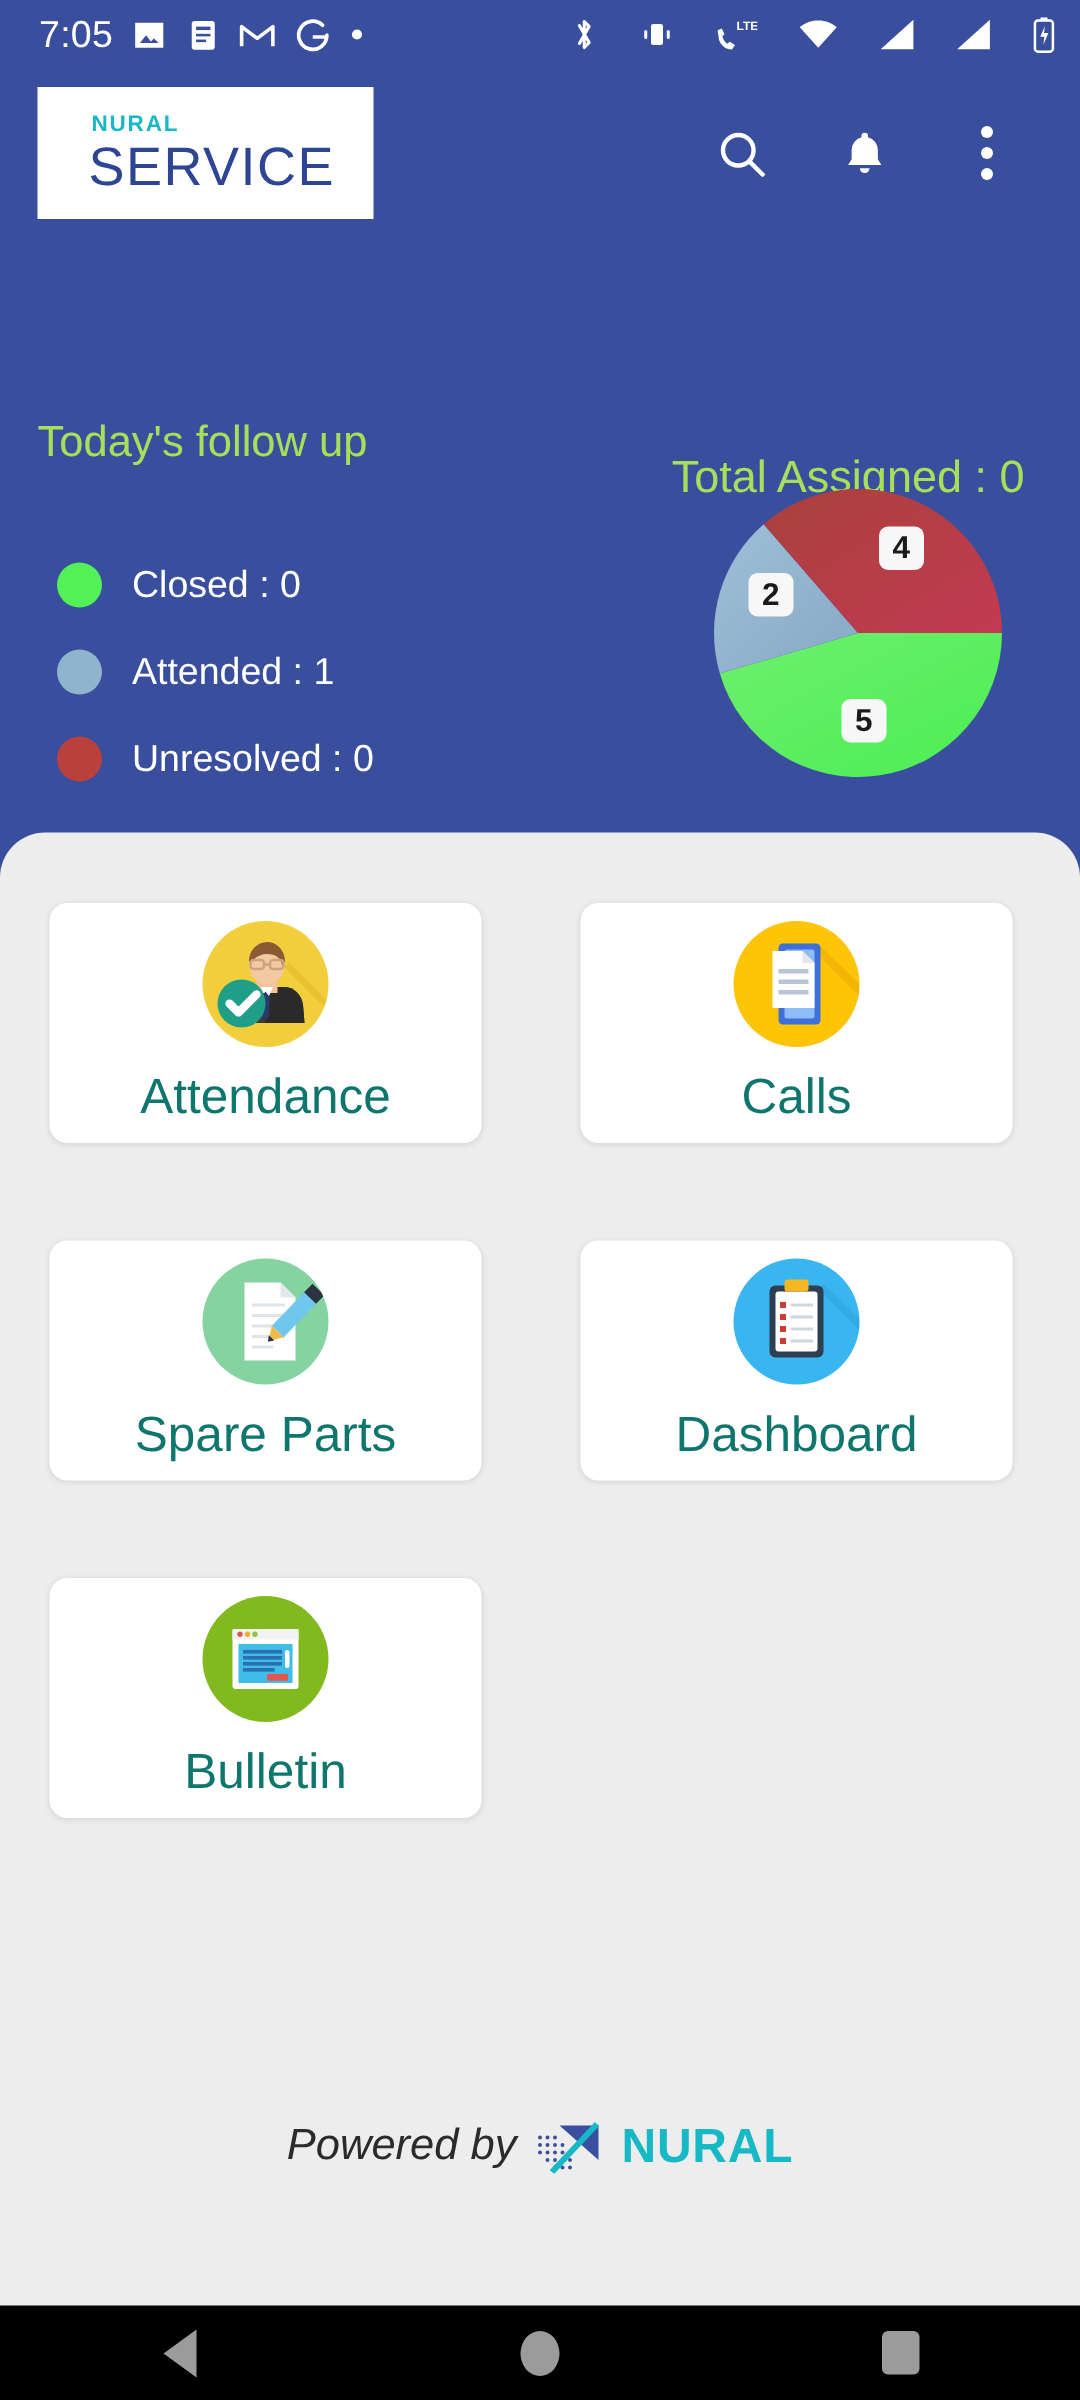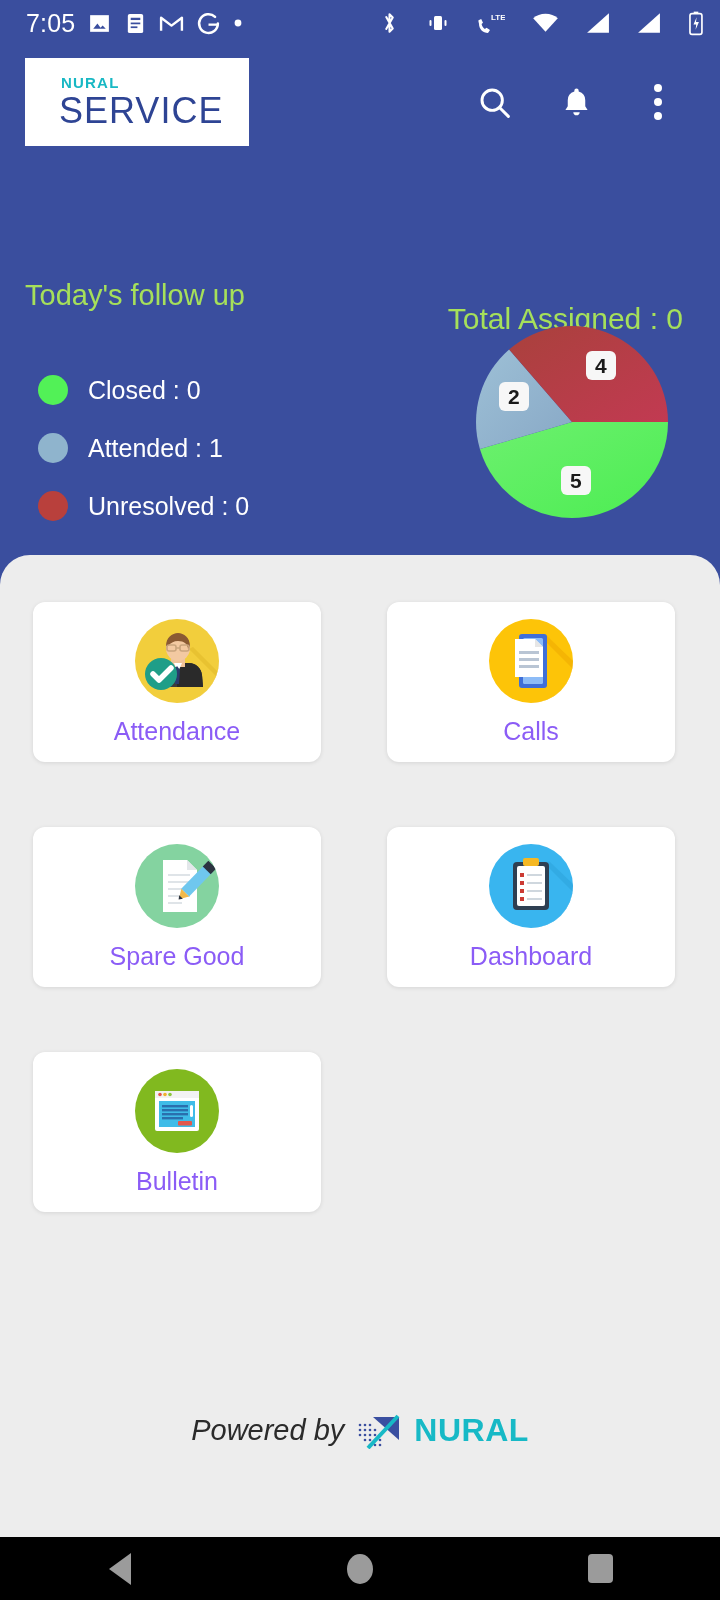--- a/index.html
+++ b/index.html
@@ -79,21 +79,21 @@
   .grid {
     position: absolute; top: 47px; left: 33px; width: 654px;
     display: flex; flex-wrap: wrap; gap: 65px 66px;
   }
   .tile {
     width: 288px; height: 160px; background: #ffffff; border-radius: 12px;
     display: flex; flex-direction: column; align-items: center; justify-content: center;
     box-shadow: 0 1px 4px rgba(0,0,0,0.10);
   }
   .tile-icon { width: 84px; height: 84px; border-radius: 50%; position: relative; overflow: hidden; }
-  .tile-label { margin-top: 14px; font-size: 25px; color: #8b5cf6; }
+  .tile-label { margin-top: 14px; font-size: 33px; color: #0f766e; }
 
   
   .powered {
     position: absolute; bottom: 88px; left: 0; width: 720px;
     display: flex; align-items: center; justify-content: center; gap: 13px;
   }
   .powered-text { font-style: italic; font-size: 29px; color: #2b2b2b; font-weight: 500; }
   .powered-brand { font-size: 32px; font-weight: bold; color: #17b9c6; letter-spacing: .5px; }
 
   
@@ -292,21 +292,21 @@
               <path d="M33 31h22M33 38h22M33 45h22M33 52h22M33 59h14"></path>
             </g>
             <g transform="rotate(44 54 44)">
               <rect x="49" y="16" width="11" height="34" fill="#6fc7ee"></rect>
               <rect x="49" y="11" width="11" height="8" fill="#2b3340"></rect>
               <path d="M49 50h11l-5.5 9z" fill="#f2b949"></path>
               <path d="M52 56h5l-2.5 3.5z" fill="#2b3340"></path>
             </g>
           </svg>
         </div>
-        <div class="tile-label">Spare Good</div>
+        <div class="tile-label">Spare Parts</div>
       </div>
 
       <div class="tile">
         <div class="tile-icon" style="background:#39b5ef">
           <svg width="84" height="84" viewBox="0 0 84 84">
             <path d="M84 42a42 42 0 0 1-42 42h42z" fill="#2aa5e0"></path>
             <path d="M56 20l28 28v-8L60 17z" fill="#2a9fd8" opacity=".45"></path>
             <rect x="24" y="18" width="36" height="48" rx="4" fill="#2e3f52"></rect>
             <rect x="28" y="22" width="28" height="40" rx="2" fill="#ffffff"></rect>
             <rect x="34" y="14" width="16" height="8" rx="2" fill="#f5b823"></rect>

